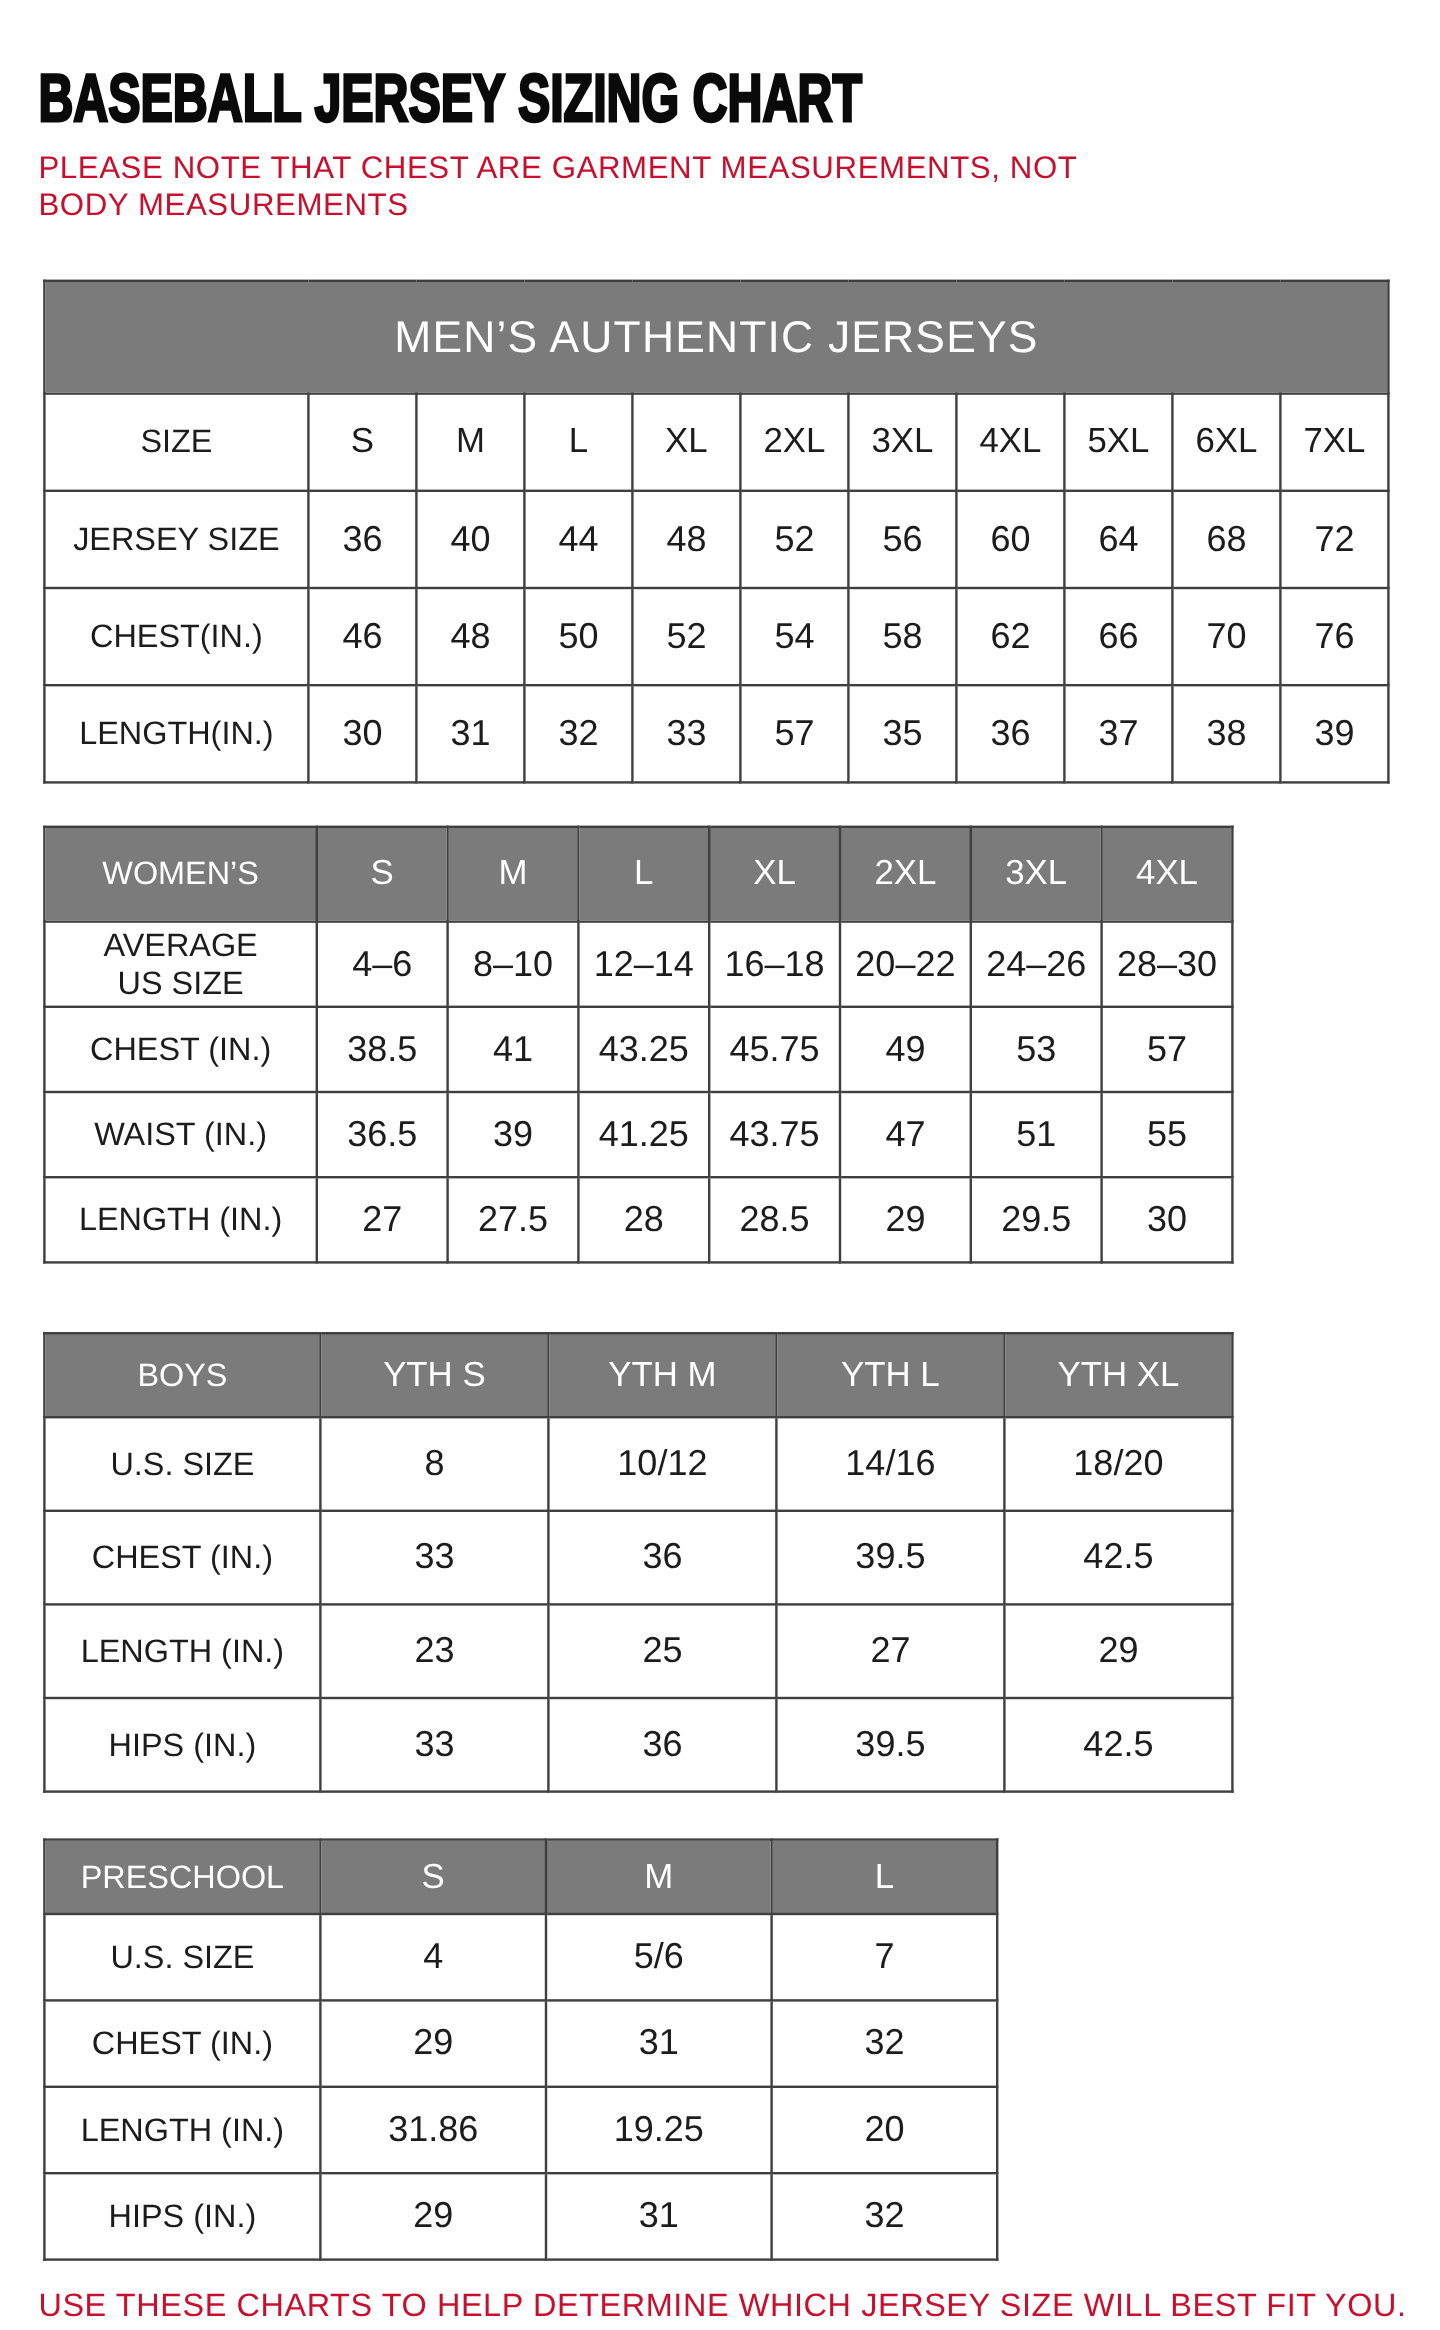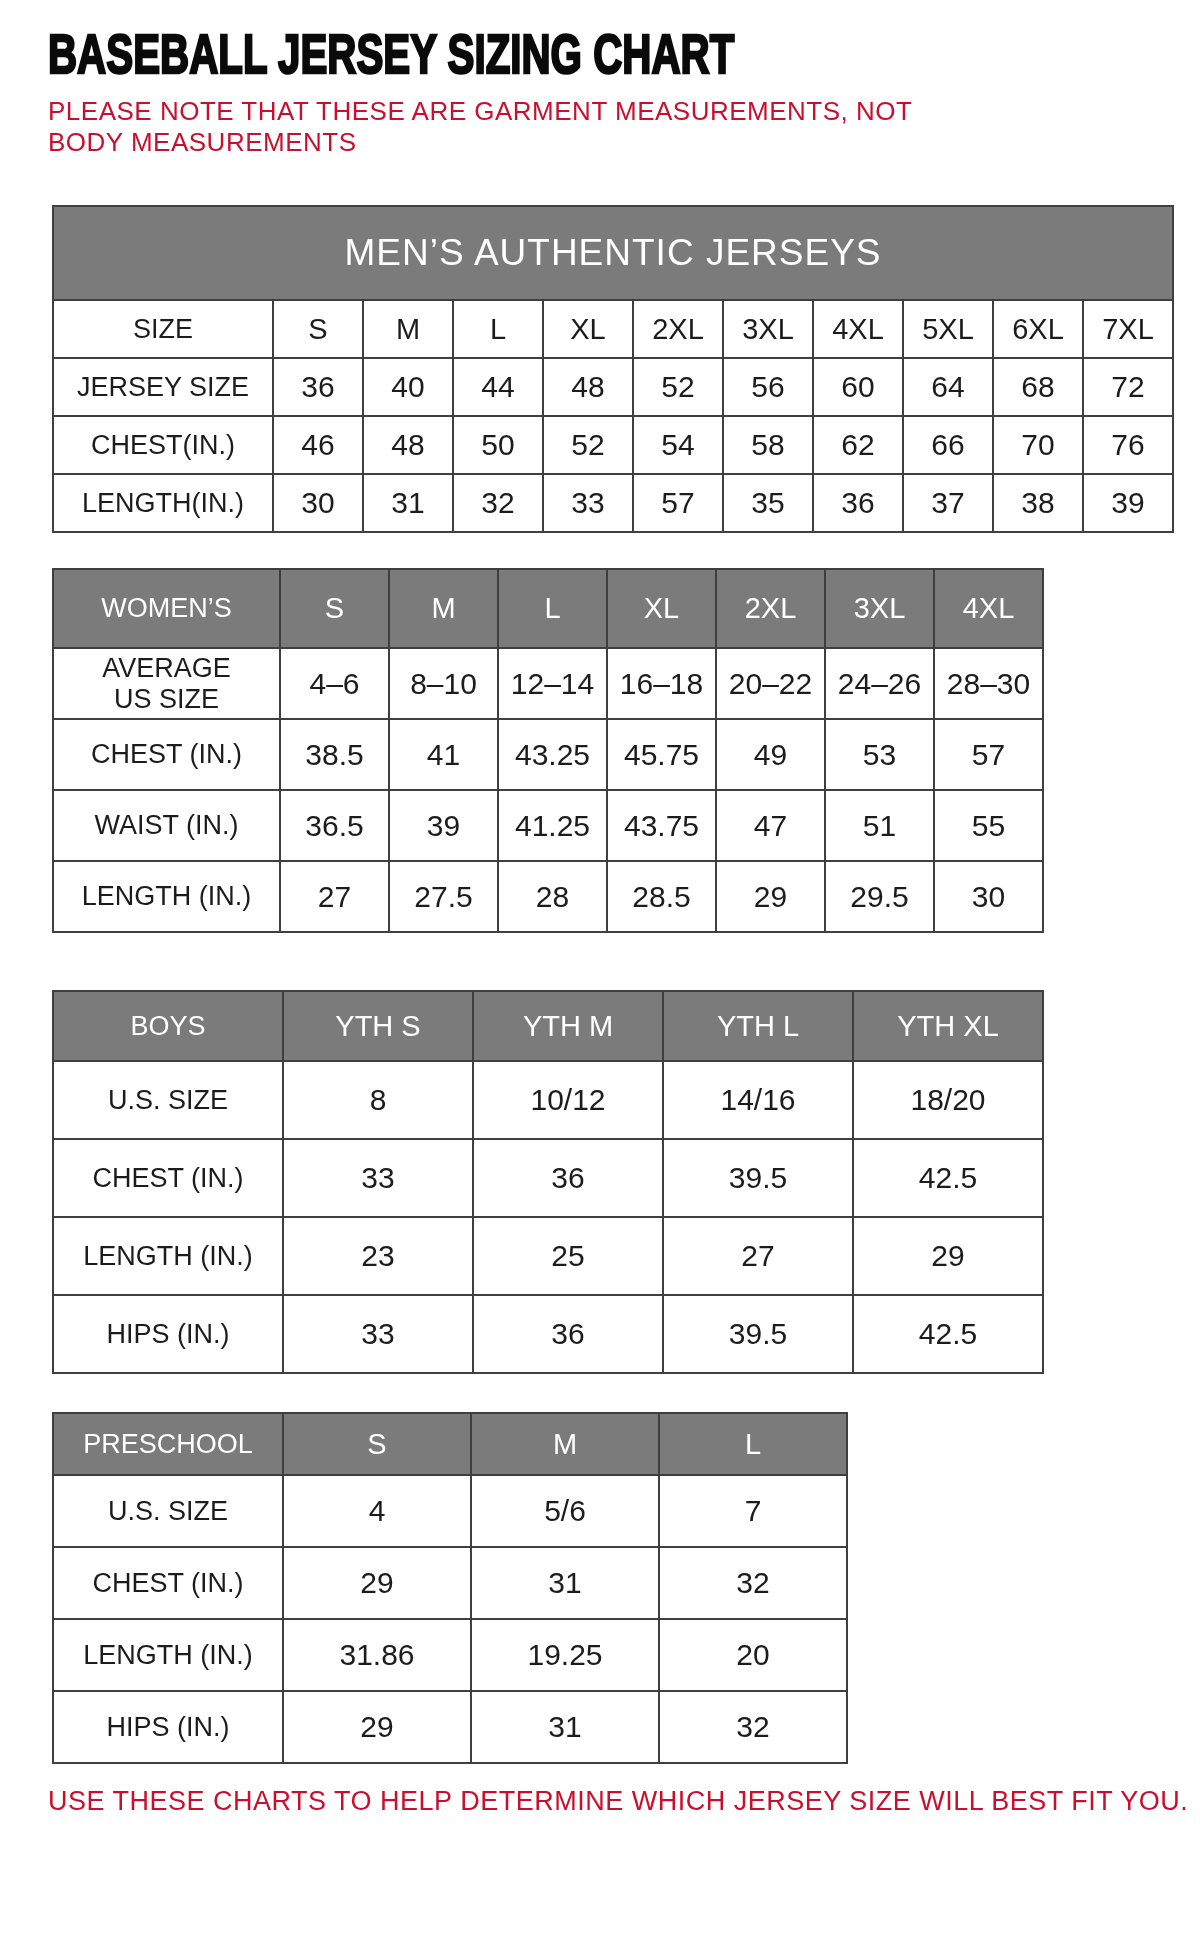--- a/index.html
+++ b/index.html
@@ -7,21 +7,21 @@
     --red:#c8102e;
     --border:#3f3f3f;
     --ink:#1c1c1c;
   }
   *{box-sizing:border-box;}
   html,body{margin:0;padding:0;}
   body{
     width:1200px;min-height:1942px;background:#ffffff;
     font-family:"Liberation Sans",sans-serif;color:var(--ink);
   }
-  .page{padding:26px 0 0 48px;}
+  .page{padding:26px 0 0 32px;margin-top:28px;}
   .title{
     font-size:56px;font-weight:bold;line-height:1.0;margin:0;
     letter-spacing:0px;color:#0a0a0a;white-space:nowrap;
   }
   .title .squeeze{
     display:inline-block;transform:scaleX(.72);transform-origin:0 50%;
     -webkit-text-stroke:2.5px #0a0a0a;
   }
   .note{
     margin-top:14px;max-width:900px;
@@ -37,21 +37,21 @@
   .rowlabel{font-size:27px;white-space:pre-line;line-height:1.15;}
   .val{font-size:30px;}
   .hcell{font-size:29px;}
   .gray{background:var(--gray);color:#ffffff;}
   .banner{
     background:var(--gray);color:#ffffff;
     font-size:37px;letter-spacing:1px;font-weight:normal;
   }
   .tbl{margin-left:4px;}
   .tbl-mens{width:1120px;margin-top:48px;}
-  .tbl-mens tr{height:58px;}
+  .tbl-mens tr{height:81px;}
   .tbl-mens tr.banner-row{height:94px;}
   .tbl-womens{width:990px;margin-top:35px;}
   .tbl-womens tr{height:71px;}
   .tbl-womens tr.header-row{height:79px;}
   .tbl-boys{width:990px;margin-top:57px;}
   .tbl-boys tr{height:78px;}
   .tbl-boys tr.header-row{height:70px;}
   .tbl-preschool{width:794px;margin-top:38px;}
   .tbl-preschool tr{height:72px;}
   .tbl-preschool tr.header-row{height:62px;}
@@ -60,21 +60,21 @@
     font-size:27px;letter-spacing:.5px;color:var(--red);
   }
 </style>
 </head>
 <body>
 
 <div class="page">
 
   <h1 class="title"><span class="squeeze">BASEBALL JERSEY SIZING CHART</span></h1>
 
-  <div class="note">PLEASE NOTE THAT THESE ARE GARMENT MEASUREMENTS, NOT BODY MEASUREMENTS</div>
+  <div class="note">PLEASE NOTE THAT CHEST ARE GARMENT MEASUREMENTS, NOT BODY MEASUREMENTS</div>
 
   <table class="tbl tbl-mens">
       <colgroup>
         <col style="width: 220px;">
         <col style="width: 90px;">
         <col style="width: 90px;">
         <col style="width: 90px;">
         <col style="width: 90px;">
         <col style="width: 90px;">
         <col style="width: 90px;">

